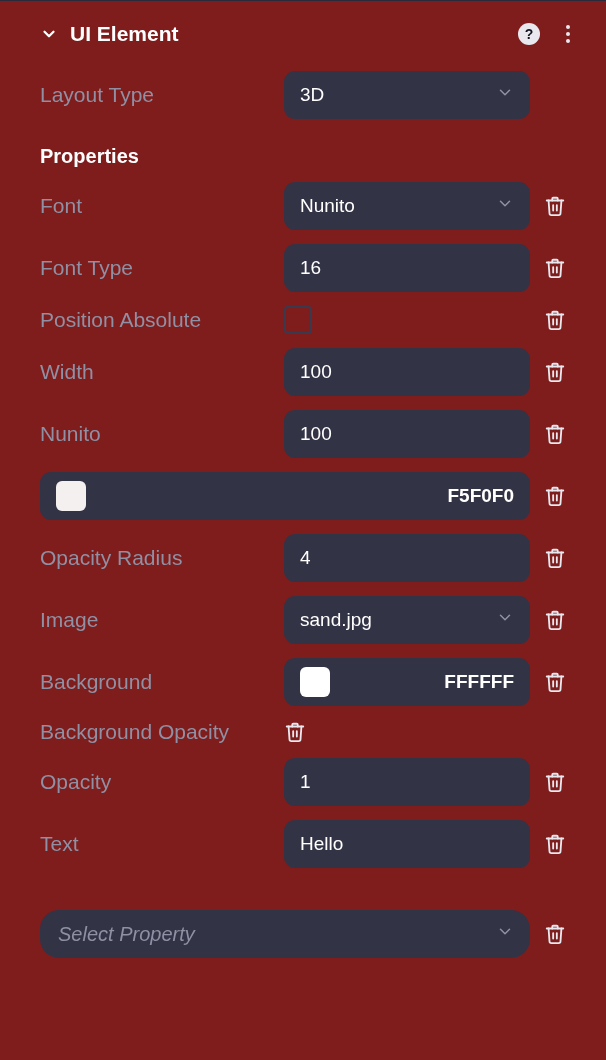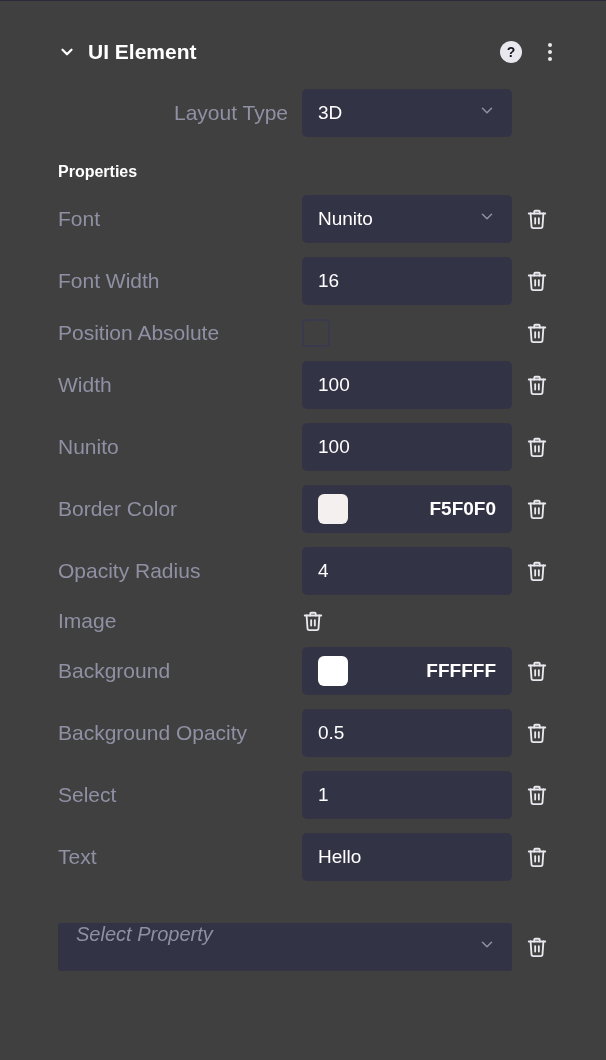--- a/index.html
+++ b/index.html
@@ -7,23 +7,23 @@
   width: 606px;
   height: 1060px;
   background: #0d0d16;
   font-family: -apple-system, BlinkMacSystemFont, "Segoe UI", sans-serif;
   color: #e8e8ee;
   overflow: hidden;
 }
 .panel {
   width: 100%;
   height: 100%;
-  background: #404040;
+  background: #7f1d1d;
   border-top: 1px solid #2a2a3a;
-  padding: 18px;
+  padding: 0;
 }
 .header {
   display: flex;
   align-items: center;
   padding: 20px 32px 10px 40px;
   gap: 12px;
 }
 .chevron-down {
   width: 18px;
   height: 18px;
@@ -71,31 +71,31 @@
   margin-top: 14px;
   gap: 14px;
 }
 .label {
   width: 230px;
   font-size: 21px;
   color: #9090a4;
   font-weight: 500;
 }
 .section-title {
-  font-size: 16px;
+  font-size: 20px;
   color: #ffffff;
   font-weight: 700;
   margin-top: 26px;
   margin-bottom: 10px;
 }
 .field {
   flex: 1;
   height: 48px;
   background: #333346;
-  border-radius: 5px;
+  border-radius: 11px;
   display: flex;
   align-items: center;
   padding: 0 16px;
   font-size: 19px;
   color: #ffffff;
   font-weight: 500;
   position: relative;
 }
 .select-chevron {
   position: absolute;
@@ -138,33 +138,32 @@
   height: 24px;
   flex-shrink: 0;
 }
 .select-property-row {
   margin-top: 42px;
 }
 .select-property {
   width: 100%;
   height: 48px;
   background: #333346;
-  border-radius: 2px;
-  display: flex;
-  align-items: flex-start;
+  border-radius: 19px;
+  display: flex;
+  align-items: center;
   padding: 0 18px;
   font-size: 20px;
   color: #9090a4;
   font-style: italic;
   font-weight: 500;
   position: relative;
 }
 .layout-row {
   margin-top: 14px;
-  text-align: right;
 }
 </style>
 </head>
 <body>
 
 <div class="panel">
 
   <div class="header">
     <div class="chevron-down">
       <svg width="18" height="18" viewBox="0 0 24 24" fill="none" stroke="#ffffff" stroke-width="3" stroke-linecap="round" stroke-linejoin="round">
@@ -212,21 +211,21 @@
             <polyline points="3 6 5 6 21 6"></polyline>
             <path d="M19 6l-1 14a2 2 0 0 1-2 2H8a2 2 0 0 1-2-2L5 6"></path>
             <path d="M10 11v6"></path>
             <path d="M14 11v6"></path>
             <path d="M9 6V4a1 1 0 0 1 1-1h4a1 1 0 0 1 1 1v2"></path>
           </svg>
       </div>
     </div>
 
     <div class="row">
-      <div class="label">Font Width</div>
+      <div class="label">Font Type</div>
       <div class="field">
         <span>16</span>
       </div>
       <div class="trash-icon">
         <svg width="22" height="24" viewBox="0 0 24 24" fill="none" stroke="#e8e8ee" stroke-width="2" stroke-linecap="round" stroke-linejoin="round">
             <polyline points="3 6 5 6 21 6"></polyline>
             <path d="M19 6l-1 14a2 2 0 0 1-2 2H8a2 2 0 0 1-2-2L5 6"></path>
             <path d="M10 11v6"></path>
             <path d="M14 11v6"></path>
             <path d="M9 6V4a1 1 0 0 1 1-1h4a1 1 0 0 1 1 1v2"></path>
@@ -276,21 +275,20 @@
             <polyline points="3 6 5 6 21 6"></polyline>
             <path d="M19 6l-1 14a2 2 0 0 1-2 2H8a2 2 0 0 1-2-2L5 6"></path>
             <path d="M10 11v6"></path>
             <path d="M14 11v6"></path>
             <path d="M9 6V4a1 1 0 0 1 1-1h4a1 1 0 0 1 1 1v2"></path>
           </svg>
       </div>
     </div>
 
     <div class="row">
-      <div class="label">Border Color</div>
       <div class="field color-field">
         <div class="color-swatch" style="background:#F5F0F0"></div>
         <span class="color-text">F5F0F0</span>
       </div>
       <div class="trash-icon">
         <svg width="22" height="24" viewBox="0 0 24 24" fill="none" stroke="#e8e8ee" stroke-width="2" stroke-linecap="round" stroke-linejoin="round">
             <polyline points="3 6 5 6 21 6"></polyline>
             <path d="M19 6l-1 14a2 2 0 0 1-2 2H8a2 2 0 0 1-2-2L5 6"></path>
             <path d="M10 11v6"></path>
             <path d="M14 11v6"></path>
@@ -311,20 +309,28 @@
             <path d="M19 6l-1 14a2 2 0 0 1-2 2H8a2 2 0 0 1-2-2L5 6"></path>
             <path d="M10 11v6"></path>
             <path d="M14 11v6"></path>
             <path d="M9 6V4a1 1 0 0 1 1-1h4a1 1 0 0 1 1 1v2"></path>
           </svg>
       </div>
     </div>
 
     <div class="row">
       <div class="label">Image</div>
+      <div class="field">
+        <span>sand.jpg</span>
+        <span class="select-chevron">
+          <svg width="18" height="18" viewBox="0 0 24 24" fill="none" stroke="#9090a4" stroke-width="2" stroke-linecap="round" stroke-linejoin="round">
+              <polyline points="6 9 12 15 18 9"></polyline>
+            </svg>
+        </span>
+      </div>
       <div class="trash-icon">
         <svg width="22" height="24" viewBox="0 0 24 24" fill="none" stroke="#e8e8ee" stroke-width="2" stroke-linecap="round" stroke-linejoin="round">
             <polyline points="3 6 5 6 21 6"></polyline>
             <path d="M19 6l-1 14a2 2 0 0 1-2 2H8a2 2 0 0 1-2-2L5 6"></path>
             <path d="M10 11v6"></path>
             <path d="M14 11v6"></path>
             <path d="M9 6V4a1 1 0 0 1 1-1h4a1 1 0 0 1 1 1v2"></path>
           </svg>
       </div>
     </div>
@@ -341,36 +347,33 @@
             <path d="M19 6l-1 14a2 2 0 0 1-2 2H8a2 2 0 0 1-2-2L5 6"></path>
             <path d="M10 11v6"></path>
             <path d="M14 11v6"></path>
             <path d="M9 6V4a1 1 0 0 1 1-1h4a1 1 0 0 1 1 1v2"></path>
           </svg>
       </div>
     </div>
 
     <div class="row">
       <div class="label">Background Opacity</div>
-      <div class="field">
-        <span>0.5</span>
-      </div>
-      <div class="trash-icon">
-        <svg width="22" height="24" viewBox="0 0 24 24" fill="none" stroke="#e8e8ee" stroke-width="2" stroke-linecap="round" stroke-linejoin="round">
-            <polyline points="3 6 5 6 21 6"></polyline>
-            <path d="M19 6l-1 14a2 2 0 0 1-2 2H8a2 2 0 0 1-2-2L5 6"></path>
-            <path d="M10 11v6"></path>
-            <path d="M14 11v6"></path>
-            <path d="M9 6V4a1 1 0 0 1 1-1h4a1 1 0 0 1 1 1v2"></path>
-          </svg>
-      </div>
-    </div>
-
-    <div class="row">
-      <div class="label">Select</div>
+      <div class="trash-icon">
+        <svg width="22" height="24" viewBox="0 0 24 24" fill="none" stroke="#e8e8ee" stroke-width="2" stroke-linecap="round" stroke-linejoin="round">
+            <polyline points="3 6 5 6 21 6"></polyline>
+            <path d="M19 6l-1 14a2 2 0 0 1-2 2H8a2 2 0 0 1-2-2L5 6"></path>
+            <path d="M10 11v6"></path>
+            <path d="M14 11v6"></path>
+            <path d="M9 6V4a1 1 0 0 1 1-1h4a1 1 0 0 1 1 1v2"></path>
+          </svg>
+      </div>
+    </div>
+
+    <div class="row">
+      <div class="label">Opacity</div>
       <div class="field">
         <span>1</span>
       </div>
       <div class="trash-icon">
         <svg width="22" height="24" viewBox="0 0 24 24" fill="none" stroke="#e8e8ee" stroke-width="2" stroke-linecap="round" stroke-linejoin="round">
             <polyline points="3 6 5 6 21 6"></polyline>
             <path d="M19 6l-1 14a2 2 0 0 1-2 2H8a2 2 0 0 1-2-2L5 6"></path>
             <path d="M10 11v6"></path>
             <path d="M14 11v6"></path>
             <path d="M9 6V4a1 1 0 0 1 1-1h4a1 1 0 0 1 1 1v2"></path>

